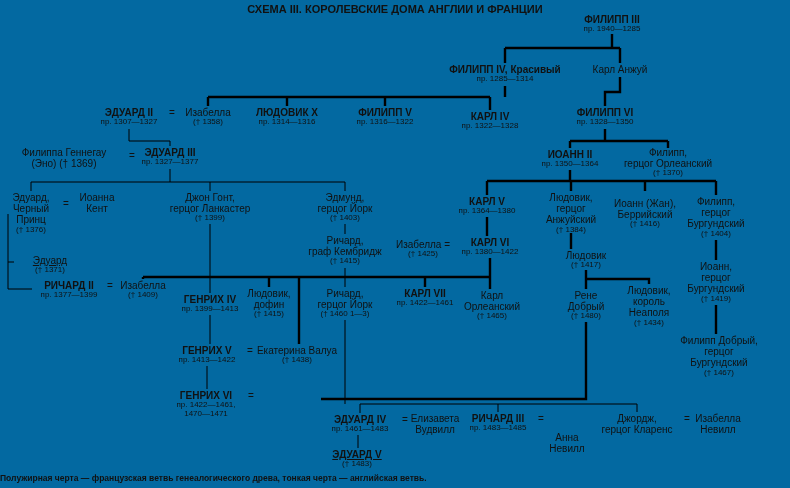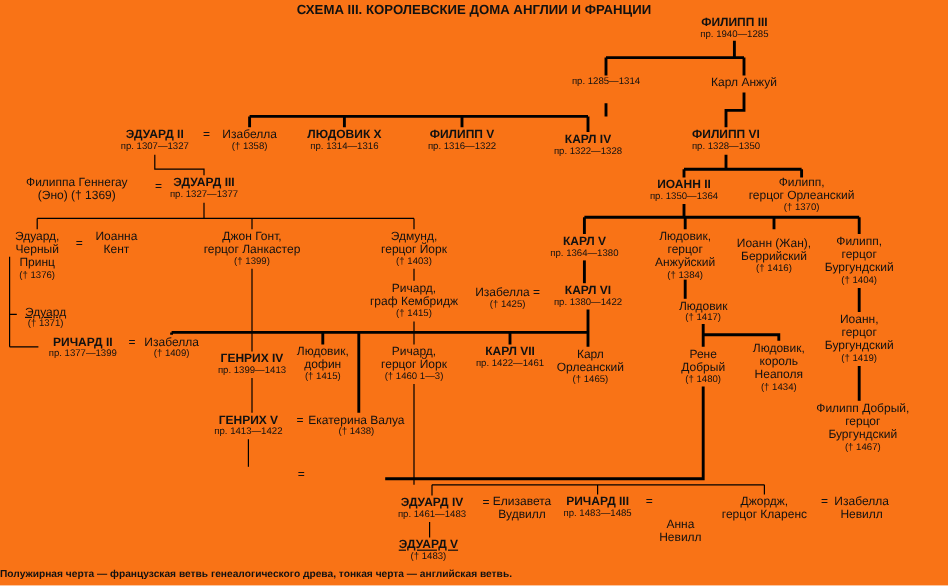--- a/index.html
+++ b/index.html
@@ -1,16 +1,16 @@
 <!DOCTYPE html>
 <html><head>
 <meta charset="utf-8">
 <style>
   html,body{margin:0;padding:0;background:#fff;}
-  #stage{position:relative;width:790px;height:488px;background:#f97316;color:#111;
+  #stage{position:relative;width:790px;height:488px;background:#0369a1;color:#111;
          font-family:"Liberation Sans",sans-serif;overflow:hidden;}
   #title{position:absolute;top:3px;left:0;width:100%;text-align:center;
          font-weight:bold;font-size:11px;}
   #footnote{position:absolute;top:473px;left:0;width:100%;text-align:left;
          font-weight:bold;font-size:8.5px;}
   .node{position:absolute;text-align:center;line-height:1.12;}
   .nm{font-weight:bold;font-size:10px;white-space:pre-line;}
   .pl{font-size:10px;white-space:pre-line;}
   .sm{font-size:8px;white-space:pre-line;}
   .u{text-decoration:underline;}
@@ -53,20 +53,21 @@
   </svg>
 
   <div id="title">СХЕМА III. КОРОЛЕВСКИЕ ДОМА АНГЛИИ И ФРАНЦИИ</div>
 
   <div class="node" style="left:562px;top:14px;width:100px">
     <div class="nm">ФИЛИПП III</div>
     <div class="sm">пр. 1940—1285</div>
   </div>
 
   <div class="node" style="left:425px;top:64px;width:160px">
+    <div class="nm">ФИЛИПП IV, Красивый</div>
     <div class="sm">пр. 1285—1314</div>
   </div>
 
   <div class="node" style="left:578px;top:64px;width:84px">
     <div class="pl">Карл Анжуй</div>
   </div>
 
   <div class="node" style="left:92px;top:107px;width:74px">
     <div class="nm">ЭДУАРД II</div>
     <div class="sm">пр. 1307—1327</div>
@@ -169,21 +170,21 @@
     <div class="sm">(† 1425)</div>
   </div>
   <div class="node" style="left:456px;top:237px;width:68px">
     <div class="nm">КАРЛ VI</div>
     <div class="sm">пр. 1380—1422</div>
   </div>
   <div class="node" style="left:556px;top:250px;width:60px">
     <div class="pl">Людовик</div>
     <div class="sm">(† 1417)</div>
   </div>
-  <div class="node" style="left:12px;top:255px;width:52px">
+  <div class="node" style="left:24px;top:255px;width:52px">
     <div class="pl u">Эдуард</div>
     <div class="sm">(† 1371)</div>
   </div>
   <div class="node" style="left:685px;top:261px;width:62px">
     <div class="pl">Иоанн,
 герцог
 Бургундский</div>
     <div class="sm">(† 1419)</div>
   </div>
 
@@ -242,20 +243,25 @@
   <div class="node" style="left:170px;top:345px;width:74px">
     <div class="nm">ГЕНРИХ V</div>
     <div class="sm">пр. 1413—1422</div>
   </div>
   <div class="node pl" style="left:244px;top:345px;width:12px">=</div>
   <div class="node" style="left:252px;top:345px;width:90px">
     <div class="pl">Екатерина Валуа</div>
     <div class="sm">(† 1438)</div>
   </div>
 
+  <div class="node" style="left:168px;top:390px;width:76px">
+    <div class="nm">ГЕНРИХ VI</div>
+    <div class="sm">пр. 1422—1461,
+1470—1471</div>
+  </div>
   <div class="node pl" style="left:245px;top:390px;width:12px">=</div>
 
   <div class="node" style="left:322px;top:414px;width:76px">
     <div class="nm">ЭДУАРД IV</div>
     <div class="sm">пр. 1461—1483</div>
   </div>
   <div class="node pl" style="left:399px;top:414px;width:12px">=</div>
   <div class="node" style="left:404px;top:413px;width:62px">
     <div class="pl">Елизавета
 Вудвилл</div>

